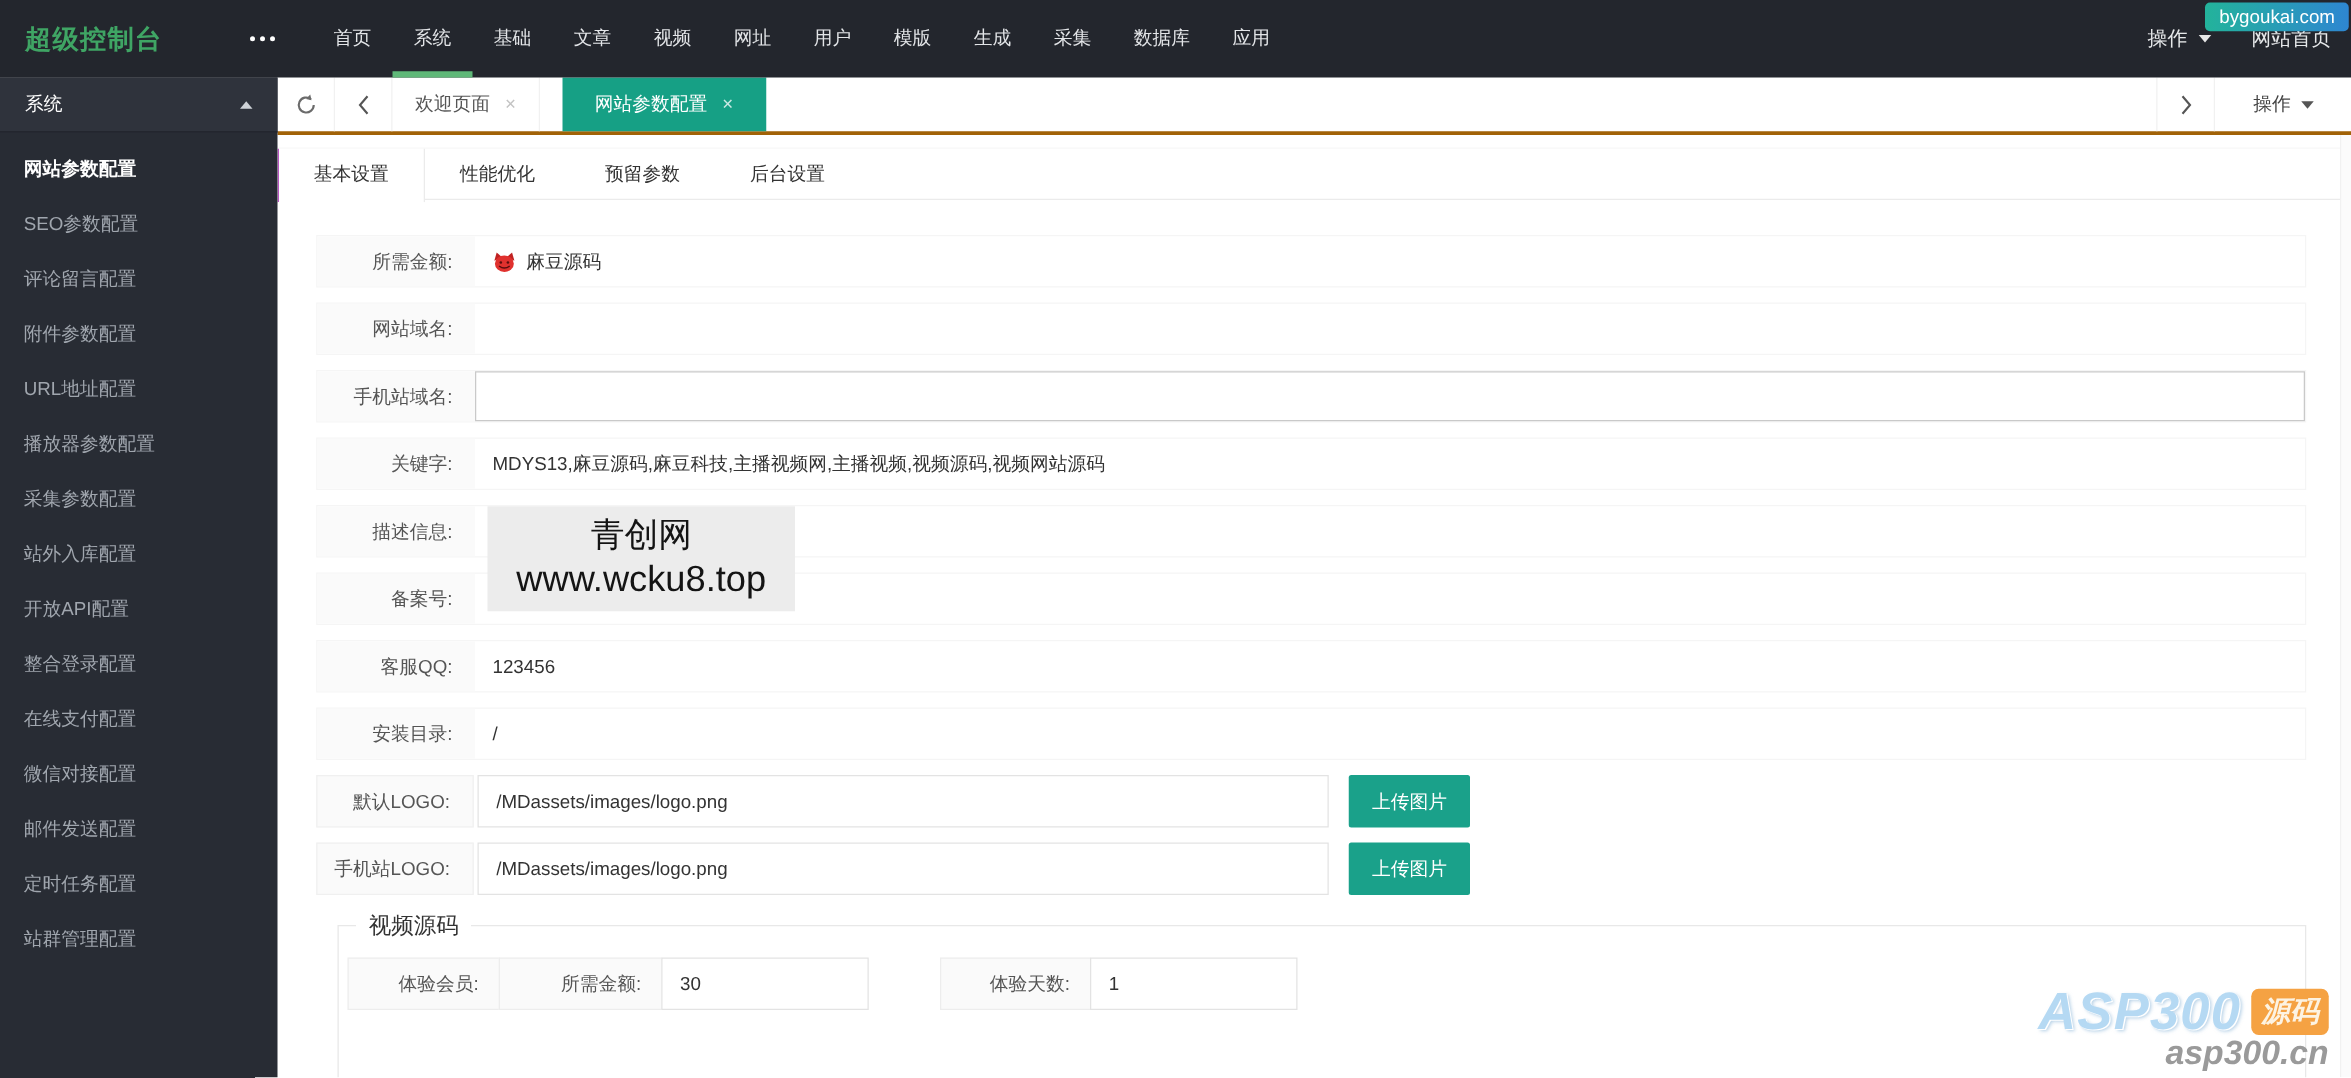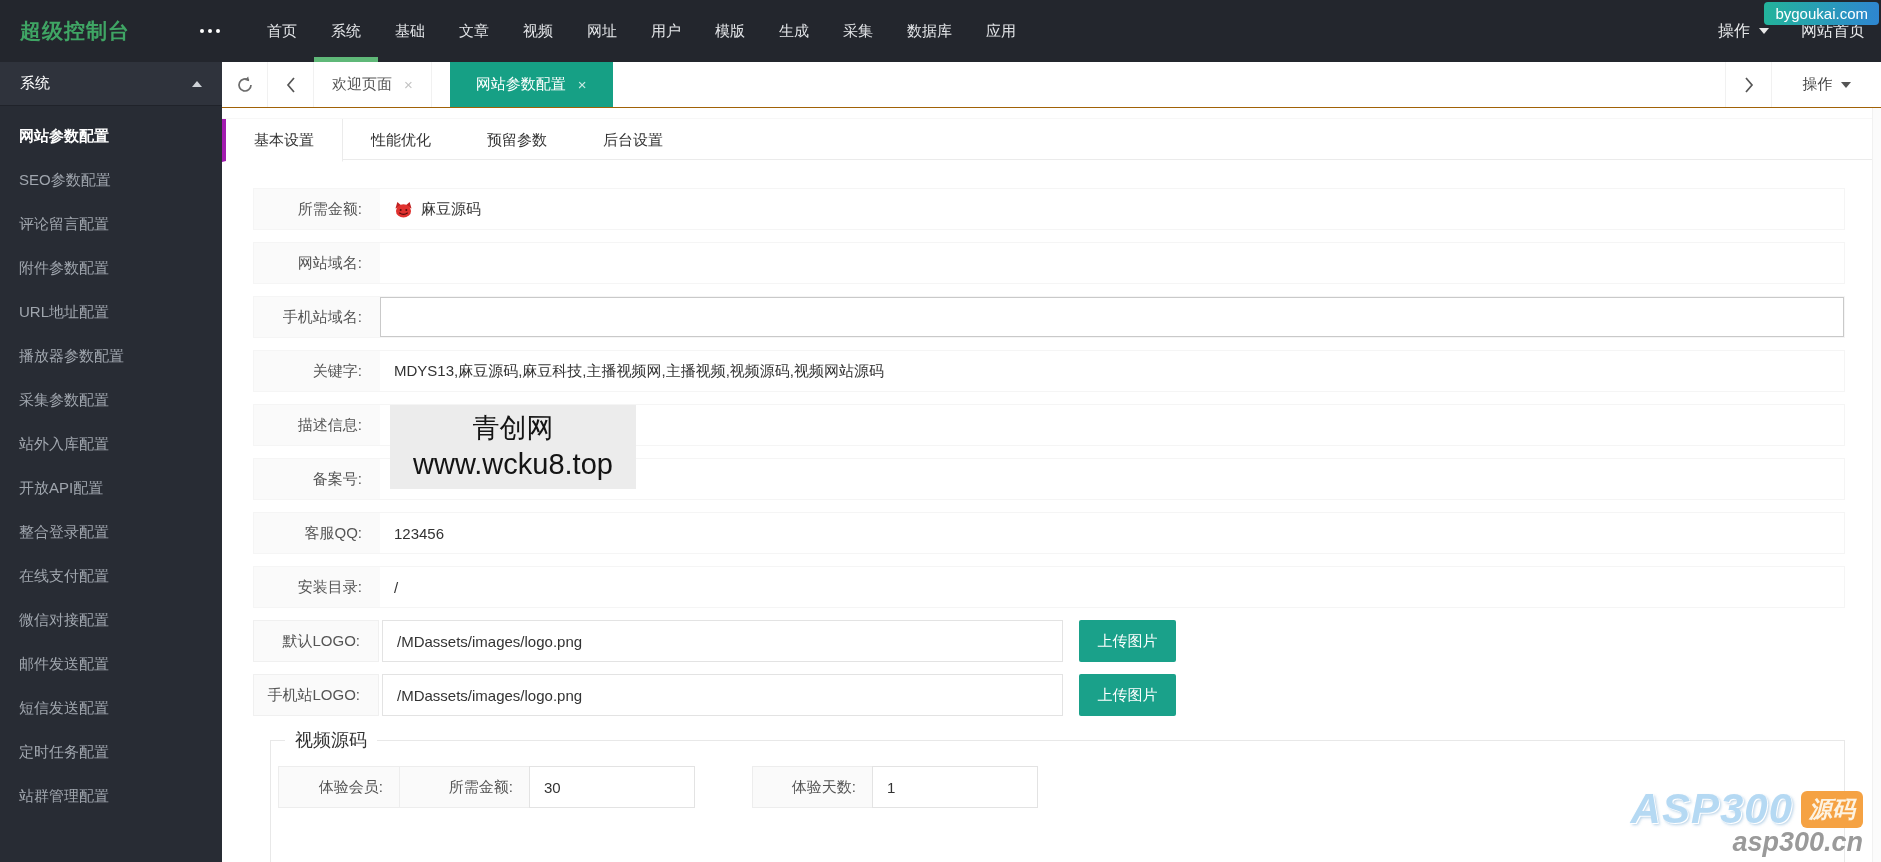--- a/index.html
+++ b/index.html
@@ -29,38 +29,38 @@
   .sidebar { position:absolute; top:62px; left:0; bottom:0; width:222px; background:#282c34; z-index:10; }
   .side-head { height:44px; display:flex; align-items:center; justify-content:space-between; padding:0 20px;
                color:#fff; font-size:15px; background:#2f333c; border-bottom:1px solid #20232a; cursor:pointer; }
   .caret-up { width:0; height:0; border-left:5px solid transparent; border-right:5px solid transparent;
               border-bottom:6px solid #cfd3d8; }
   .side-items { padding-top:8px; }
   .side-item { height:44px; line-height:44px; padding-left:19px; font-size:15px; color:#a0a6ae; cursor:pointer; white-space:nowrap; }
   .side-item.active { color:#ffffff; font-weight:bold; }
   
   .tabbar { position:absolute; top:62px; left:222px; right:0; height:46px; background:#fff;
-            border-bottom:1px solid #a16207; display:flex; align-items:stretch; z-index:9; }
+            border-bottom:3px solid #a16207; display:flex; align-items:stretch; z-index:9; }
   .tb-btn { width:46px; display:flex; align-items:center; justify-content:center; border-right:1px solid #f1f1f1; cursor:pointer; }
   .tb-btn.fwd { border-right:none; border-left:1px solid #f1f1f1; }
   .tb-tab { display:flex; align-items:center; justify-content:center; padding:0 18px; font-size:15px; color:#555;
             border-right:1px solid #f1f1f1; cursor:pointer; white-space:nowrap; }
   .tb-tab .x { margin-left:12px; color:#c3c3c3; font-size:15px; }
   .tb-tab.active { background:var(--teal,#16a085); color:#fff; border-right:none; margin-left:18px; padding:0 26px; }
   .tb-tab.active .x { color:rgba(255,255,255,.78); }
   .tb-spacer { flex:1; }
   .tb-action { display:flex; align-items:center; justify-content:center; width:110px; border-left:1px solid #f1f1f1;
                font-size:15px; color:#444; cursor:pointer; }
   .tb-action .caret-down { border-top-color:#555; margin-left:8px; }
   
   .content { position:absolute; top:108px; left:222px; right:0; bottom:0; background:#fff; overflow:hidden; }
   .scroll-track { position:absolute; right:0; top:0; bottom:0; width:9px; background:#fbfbfb; border-left:1px solid #f1f1f1; }
   .ctabs { display:flex; height:42px; margin-top:10px; border-top:1px solid #f7f7f7; border-bottom:1px solid #ebebeb; }
   .ctab { padding:0 28px; line-height:42px; font-size:15px; color:#333; cursor:pointer; }
-  .ctab.active { background:#fff; border-left:4px solid #a21caf; border-right:1px solid #ebebeb;
+  .ctab.active { background:#fff; border-left:1px solid #a21caf; border-right:1px solid #ebebeb;
                  height:43px; margin-bottom:-1px; border-bottom:1px solid #fff; }
   .form { margin:28px 36px 0 31px; position:relative; }
   .frow { display:flex; height:42px; margin-bottom:12px; border:1px solid #f5f5f5; background:#fff; align-items:stretch; }
   .frow-label { width:126px; background:#fafafa; display:flex; align-items:center; justify-content:flex-end;
                 padding-right:18px; font-size:15px; color:#555; white-space:nowrap; }
   .frow-value { flex:1; display:flex; align-items:center; padding-left:14px; font-size:15px; color:#333; }
   .frow.input-row .frow-value { padding:0; }
   .text-input { width:100%; height:100%; border:1px solid #c9c9c9; padding:0 14px; font:inherit; font-size:15px; color:#333; background:#fff; outline:none; }
   .devil { margin-right:8px; flex:0 0 auto; }
   .logo-row { border:none; background:transparent; }
@@ -135,21 +135,20 @@
     <div class="side-item">附件参数配置</div>
     <div class="side-item">URL地址配置</div>
     <div class="side-item">播放器参数配置</div>
     <div class="side-item">采集参数配置</div>
     <div class="side-item">站外入库配置</div>
     <div class="side-item">开放API配置</div>
     <div class="side-item">整合登录配置</div>
     <div class="side-item">在线支付配置</div>
     <div class="side-item">微信对接配置</div>
     <div class="side-item">邮件发送配置</div>
-    <div class="side-item">短信发送配置</div>
     <div class="side-item">定时任务配置</div>
     <div class="side-item">站群管理配置</div>
   </div>
 </aside>
 
 <div class="tabbar">
   <div class="tb-btn">
     <svg width="20" height="20" viewBox="0 0 20 20">
       <path d="M16 10a6 6 0 1 1-2.2-4.65" fill="none" stroke="#6b6b6b" stroke-width="1.7"></path>
       <path d="M13.2 1.6 L14.2 6.2 L9.8 5.1 Z" fill="#6b6b6b"></path>

